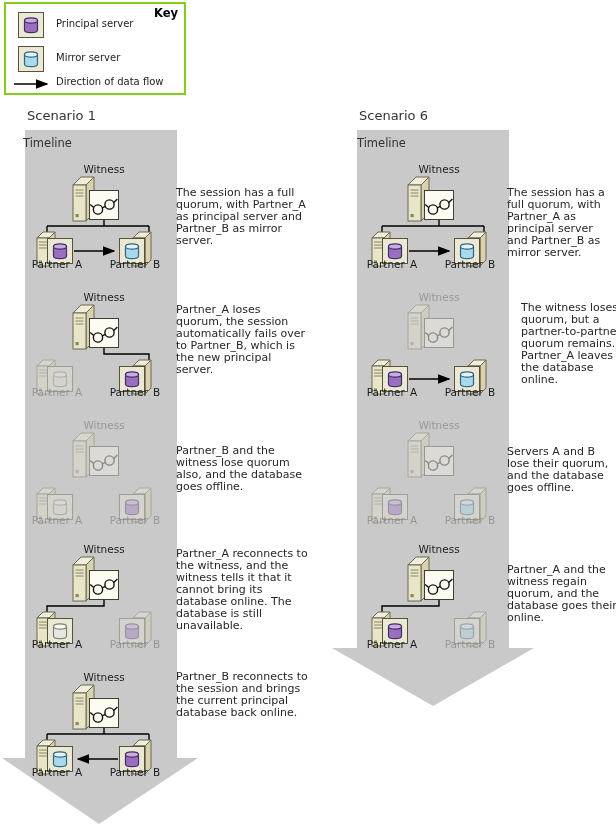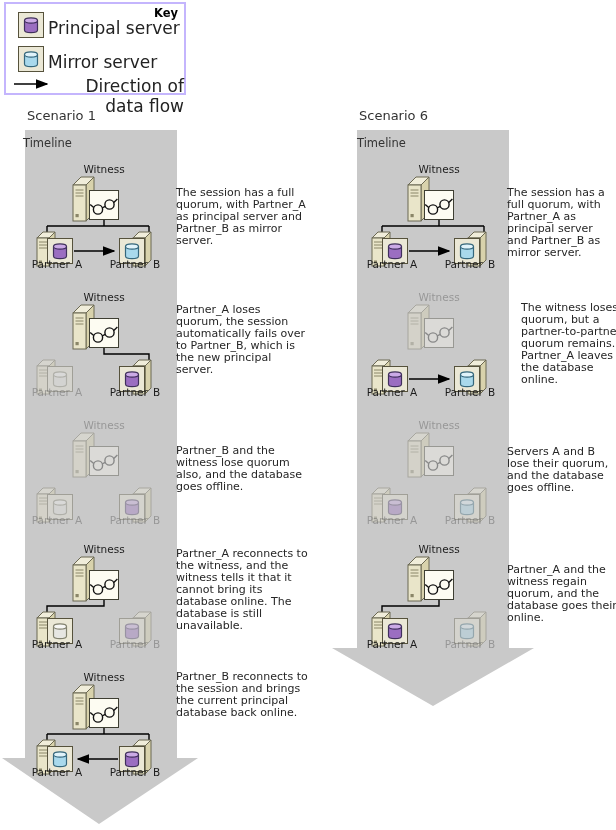--- a/index.html
+++ b/index.html
@@ -14,24 +14,24 @@
     clip-path:polygon(25px 0,177px 0,177px 518px,202px 518px,101px 576px,0 518px,25px 518px);}
   .scenario-title{position:absolute;font-size:13px;color:#333;}
   .timeline-label{position:absolute;width:152px;text-align:left;font-size:11.5px;color:#333;}
   .stage{position:absolute;width:160px;height:112px;text-decoration:underline;}
   .desc{position:absolute;font-size:11px;line-height:12px;color:#262626;}
   .nl{font-size:10.5px;fill:#1c1c1c;text-anchor:middle;}
   g.faded{opacity:0.35;}
   text.faded{opacity:0.5;fill:#666;}
   .conn{stroke:#000;stroke-width:1.4;fill:none;}
   .flow{stroke:#000;stroke-width:1.4;}
-  .keybox{position:absolute;left:4px;top:2px;width:182px;height:93px;border:2px solid #c4b5fd;
+  .keybox{position:absolute;left:4px;top:2px;width:182px;height:93px;border:2px solid #84cc16;
     background:#fff;box-sizing:border-box;}
   .keybox .key-title{position:absolute;right:6px;top:2px;font-size:11.5px;font-weight:bold;color:#000;}
-  .key-label{position:absolute;left:42px;font-size:17px;color:#222;text-align:right;}
+  .key-label{position:absolute;left:50px;font-size:10px;color:#222;text-align:right;}
 </style>
 </head>
 <body>
 
 <svg width="0" height="0" style="position:absolute" aria-hidden="true">
   <defs>
     <marker id="arr" markerWidth="9" markerHeight="8" refX="8" refY="3.5" orient="auto">
       <path d="M0,0 L9,3.5 L0,7 Z" fill="#000"></path>
     </marker>
     <g id="tower-lg">

